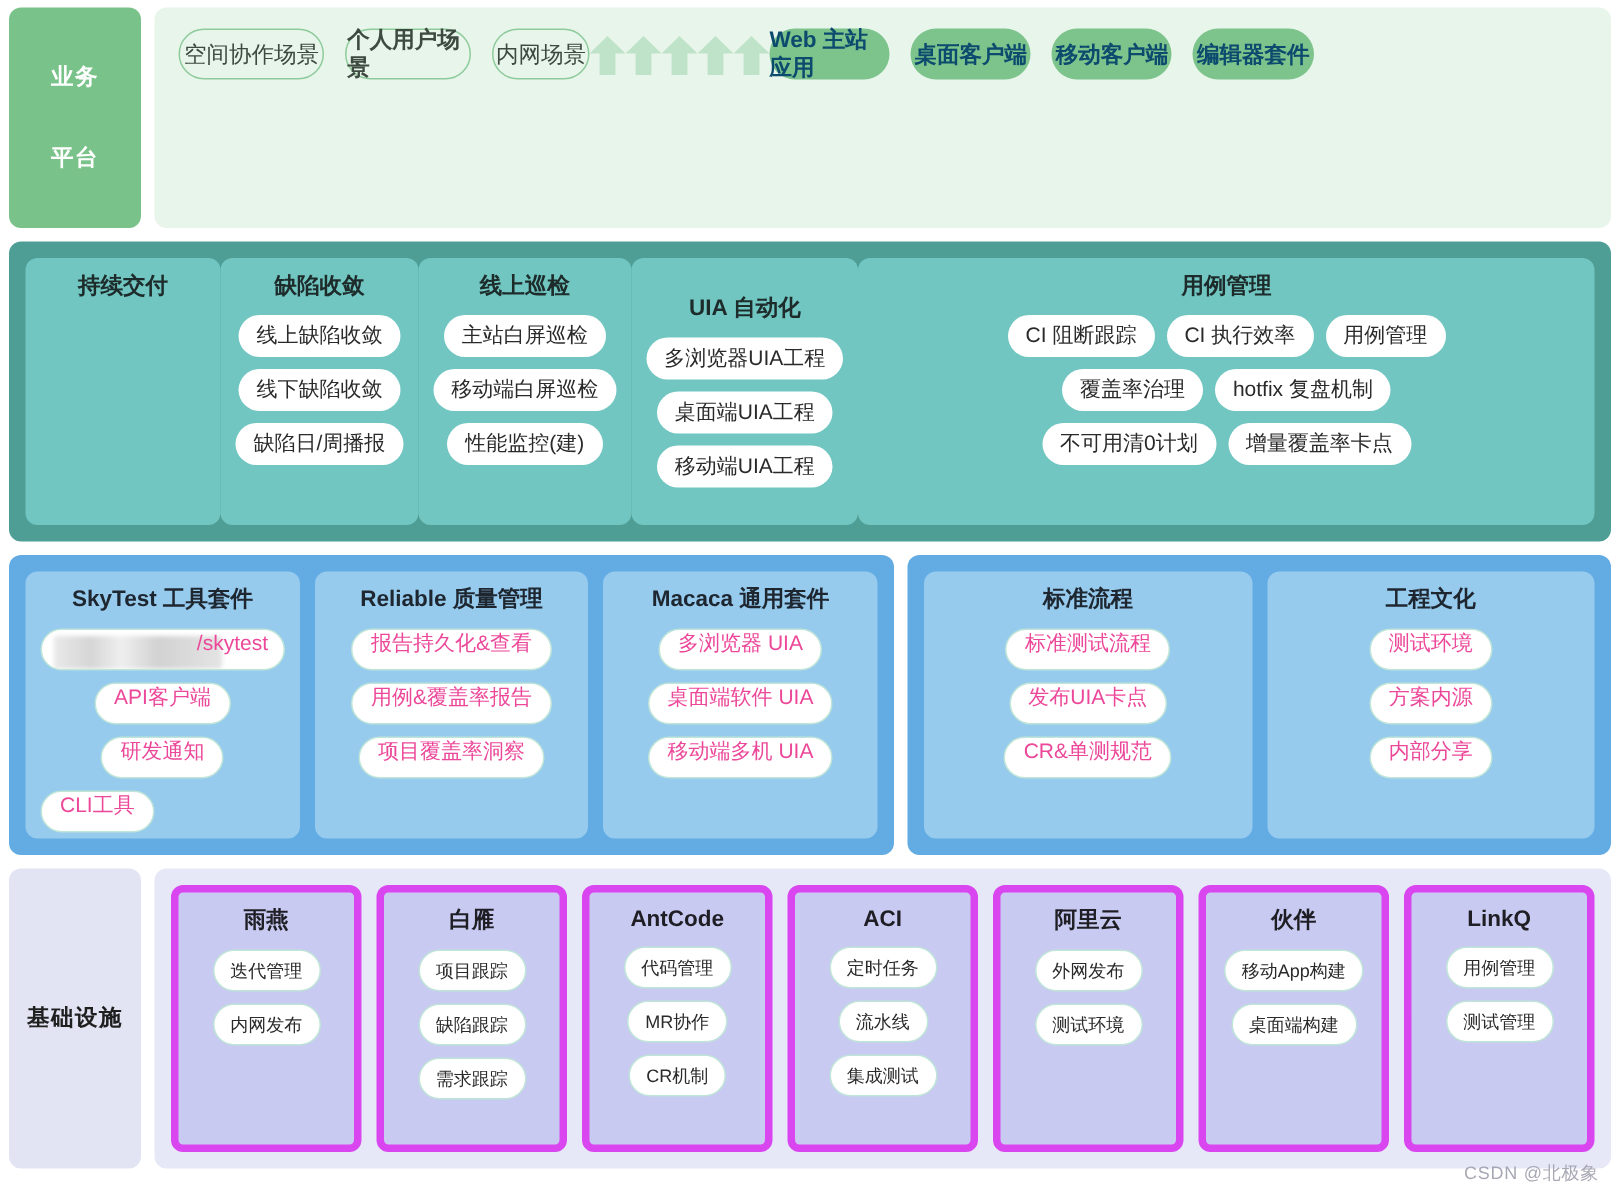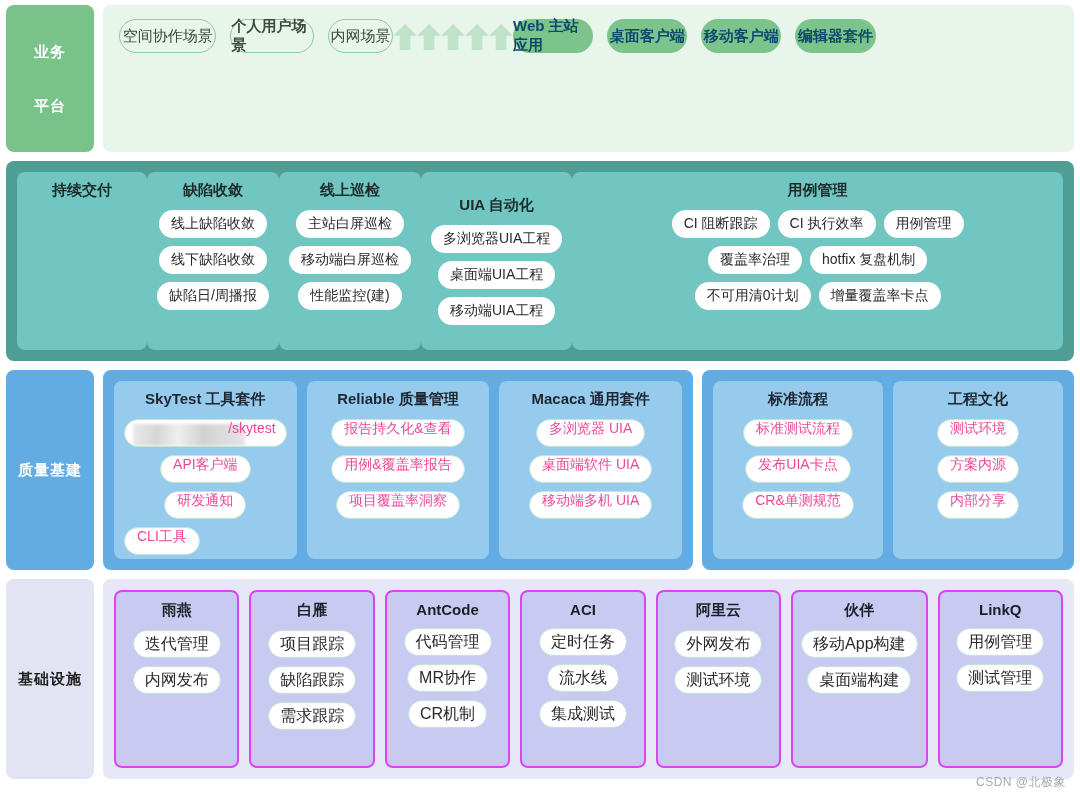--- a/index.html
+++ b/index.html
@@ -129,30 +129,30 @@
 
   
   .r4{height:200px;}
   .r4 .row-label{background:#e2e4f3;color:#1f1f1f;font-size:15px;}
   .r4-panel{
     flex:1;background:#e6e7f7;border-radius:8px;
     padding:11px;box-sizing:border-box;
     display:flex;gap:10px;
   }
   .card-p{
-    background:#c8caf1;border:2px solid #d946ef;border-radius:8px;
+    background:#c8caf1;border:5px solid #d946ef;border-radius:8px;
     padding:9px 8px 10px 8px;box-sizing:border-box;
     display:flex;flex-direction:column;align-items:center;flex:1;
   }
   .card-p .card-title{color:#1e1e24;}
   .pill-p{
     background:#ffffff;border:1px solid #bfe4d8;border-radius:16px;
     height:28px;padding:0 11px;
     display:inline-flex;align-items:center;justify-content:center;
-    font-size:16px;color:#2a2a2a;white-space:nowrap;box-sizing:border-box;
+    font-size:12px;color:#2a2a2a;white-space:nowrap;box-sizing:border-box;
   }
   .watermark{
     position:absolute;right:14px;bottom:6px;
     font-size:12px;color:#9a9aa8;opacity:.85;
     letter-spacing:.5px;pointer-events:none;
   }
 </style>
 </head>
 <body>
 
@@ -249,23 +249,20 @@
               <div class="pill">增量覆盖率卡点</div>
             </div>
           </div>
         </div>
 
       </div>
     </div>
   </div>
 
   <div class="row r3">
-    <div class="row-label">
-      <span>质量基建</span>
-    </div>
     <div class="row-body">
 
       <div class="r3-panel r3-left">
         <div class="card-b">
           <div class="card-title">SkyTest 工具套件</div>
           <div class="pill-col">
             <div class="pill-b pill-redacted">
               <span class="redact"></span>
               <span class="redact-tail">/skytest</span>
             </div>

